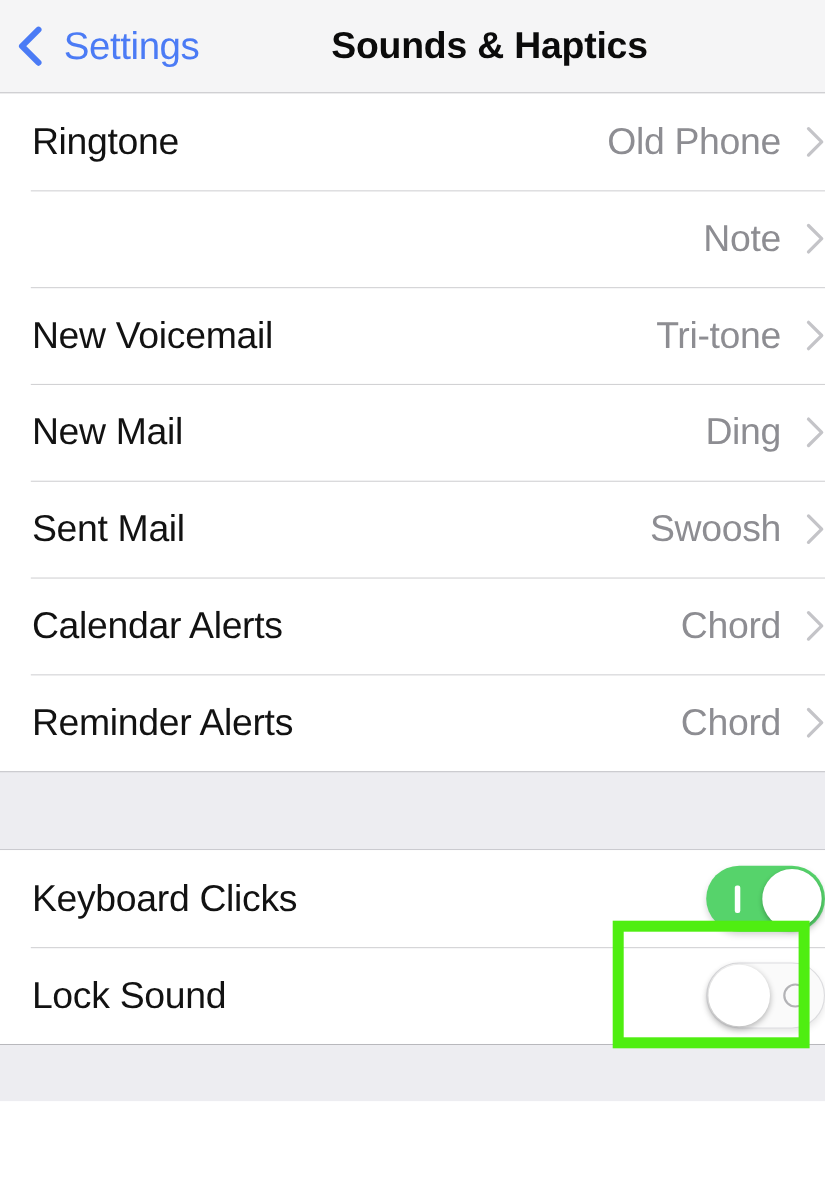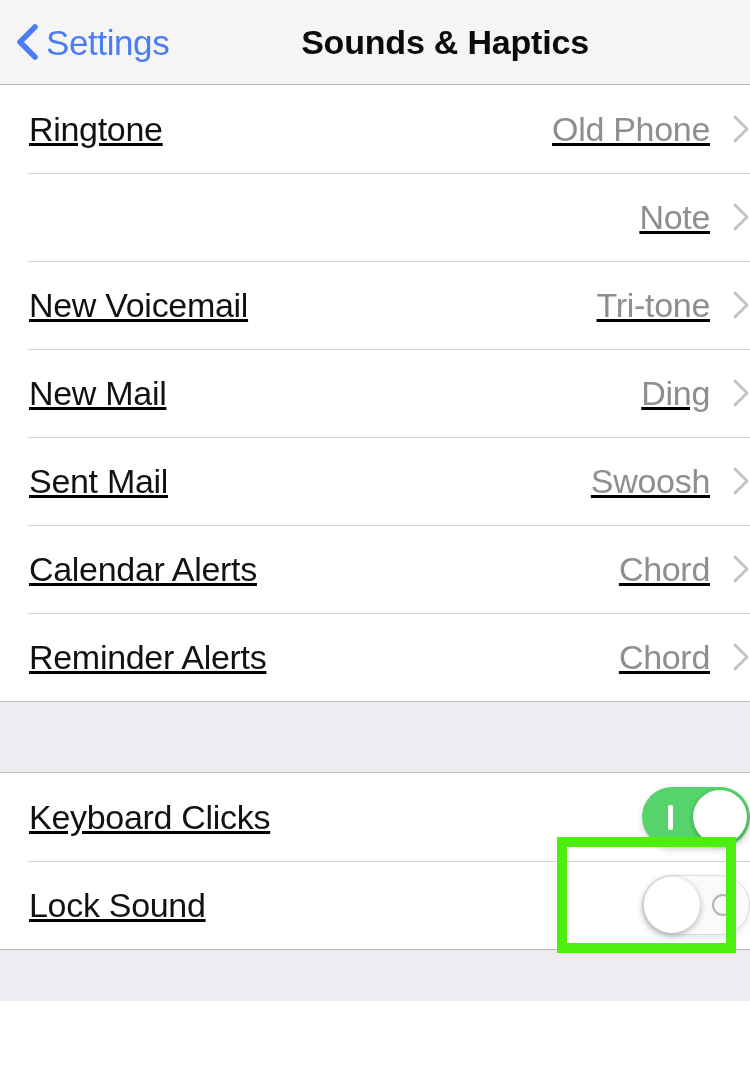--- a/index.html
+++ b/index.html
@@ -43,21 +43,21 @@
     width: 26px;
     height: 40px;
     flex: none;
     display: block;
   }
 
   .nav-back-label {
     font-size: 35px;
     color: #4b7bf5;
     letter-spacing: -0.4px;
-    margin-left: 6px;
+    margin-left: 18px;
     line-height: 1;
     white-space: nowrap;
   }
 
   .nav-title {
     position: absolute;
     left: 0; right: 0;
     top: 0;
     height: 84px;
     line-height: 84px;
@@ -88,21 +88,20 @@
     border-top: 1px solid #b8b8bc;
   }
 
   .row {
     position: relative;
     height: 88px;
     display: flex;
     align-items: center;
     padding: 0 0 0 29px;
     background: #ffffff;
-    text-decoration: underline;
   }
 
   .row + .row::before {
     content: "";
     position: absolute;
     left: 28px;
     right: 0;
     top: 0;
     height: 1px;
     background: #d2d2d4;

